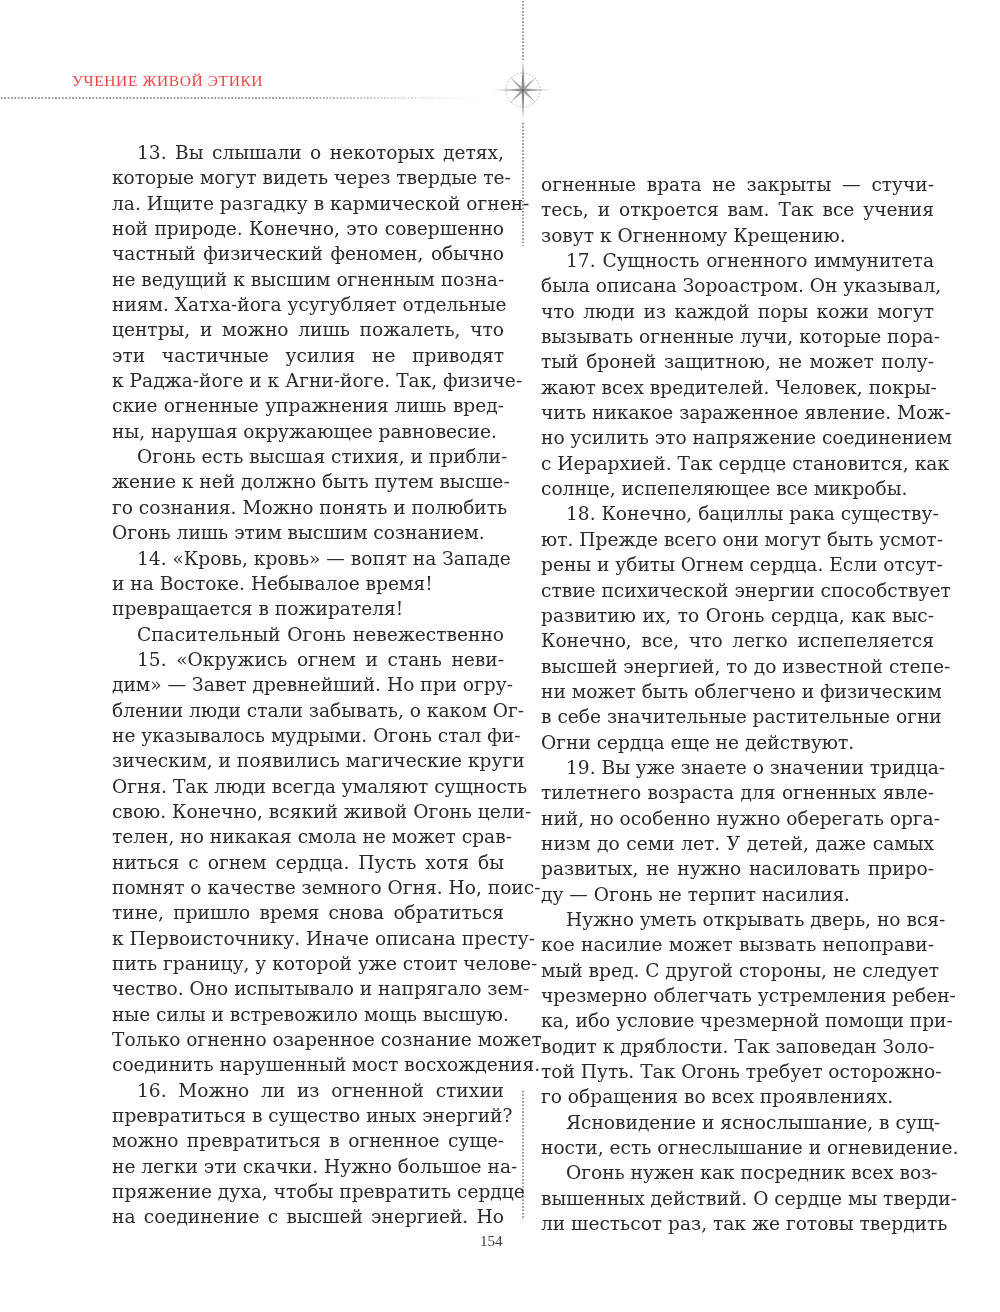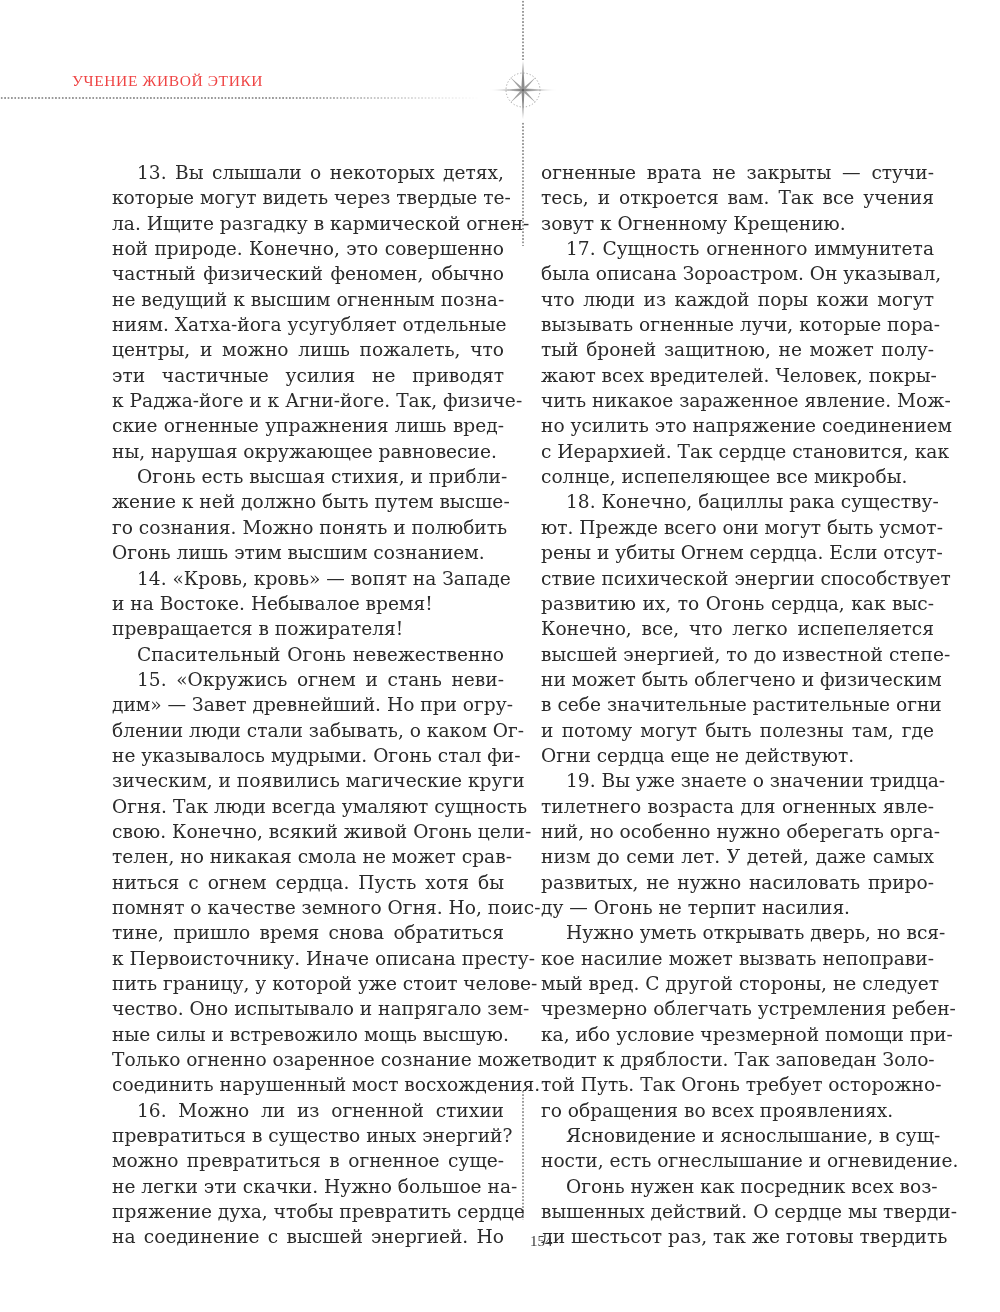--- a/index.html
+++ b/index.html
@@ -50,45 +50,45 @@
     .vrule.bottom { top: 1090px; height: 130px; }
     .compass {
       position: absolute;
       left: 488px;
       top: 58px;
       width: 70px;
       height: 64px;
     }
     .column {
       position: absolute;
-      top: 160px;
+      top: 140px;
       font-size: 18.6px;
       line-height: 25.35px;
       text-align: justify;
       hyphens: manual;
     }
     .column.left { left: 112px; width: 392px; }
-    .column.right { left: 541px; width: 393px; }
+    .column.right { left: 541px; width: 393px; margin-top: 32px; }
     .column .line {
       display: block;
       height: 25.35px;
       white-space: nowrap;
       text-align: justify;
       text-align-last: justify;
       overflow: visible;
     }
     .column .line.last {
       text-align-last: left;
     }
     .column .line.indent {
       padding-left: 25px;
     }
     .page-number {
       position: absolute;
-      left: 530px;
+      left: 480px;
       top: 1233px;
       font-family: "Liberation Serif", "DejaVu Serif", serif;
       font-size: 15px;
       color: #3a3a3a;
     }
   </style>
 </head>
 <body>
 
 <div class="vrule top"></div>
@@ -177,21 +177,20 @@
     <span class="line last">солнце, испепеляющее все микробы.</span>
     <span class="line indent">18. Конечно, бациллы рака существу-</span>
     <span class="line">ют. Прежде всего они могут быть усмот-</span>
     <span class="line">рены и убиты Огнем сердца. Если отсут-</span>
     <span class="line">ствие психической энергии способствует</span>
     <span class="line">развитию их, то Огонь сердца, как выс-</span>
     <span class="line">Конечно, все, что легко испепеляется</span>
     <span class="line">высшей энергией, то до известной степе-</span>
     <span class="line">ни может быть облегчено и физическим</span>
     <span class="line">в себе значительные растительные огни</span>
-    <span class="line">и потому могут быть полезны там, где</span>
     <span class="line last">Огни сердца еще не действуют.</span>
     <span class="line indent">19. Вы уже знаете о значении тридца-</span>
     <span class="line">тилетнего возраста для огненных явле-</span>
     <span class="line">ний, но особенно нужно оберегать орга-</span>
     <span class="line">низм до семи лет. У детей, даже самых</span>
     <span class="line">развитых, не нужно насиловать приро-</span>
     <span class="line last">ду — Огонь не терпит насилия.</span>
     <span class="line indent">Нужно уметь открывать дверь, но вся-</span>
     <span class="line">кое насилие может вызвать непоправи-</span>
     <span class="line">мый вред. С другой стороны, не следует</span>

